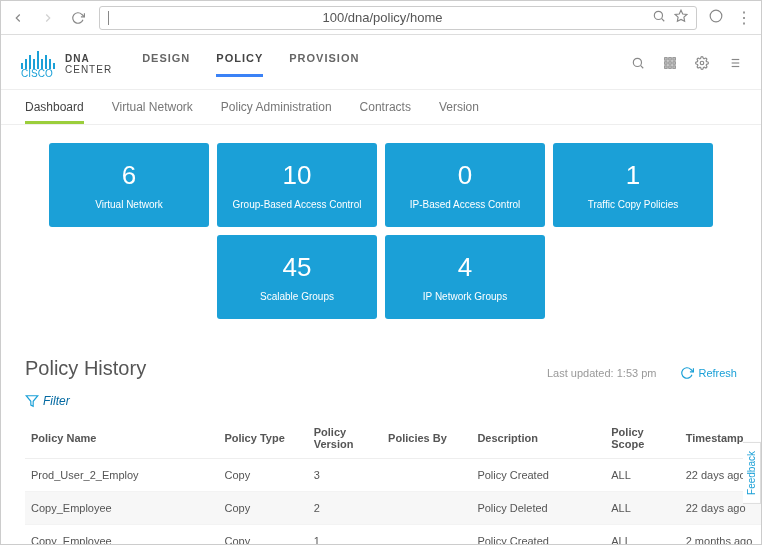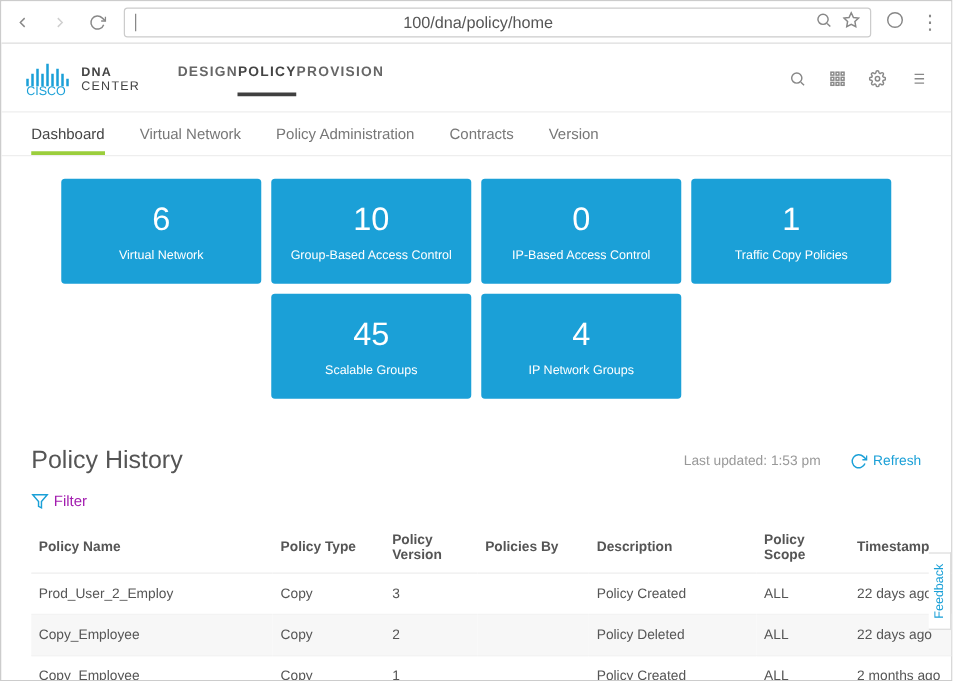--- a/index.html
+++ b/index.html
@@ -52,26 +52,26 @@
   .logo {
     display: flex; align-items: center; gap:6px;
     margin-right: 30px;
   }
   .cisco-bars { display:flex; align-items:flex-end; gap:2px; height:20px; }
   .cisco-bars span {
     width:2px; background:#1ba0d7; display:block;
   }
   .logo-text { font-size:10px; color:#1ba0d7; line-height:1; }
   .logo-dna { font-size:10px; color:#444; letter-spacing:1px; margin-left:4px; line-height:1.1;}
-  .topnav { display:flex; }
+  .topnav { display:flex; gap:26px; }
   .topnav a {
     font-size:11px; letter-spacing:1px; color:#666; font-weight:600;
     padding-bottom:10px; cursor:pointer;
   }
-  .topnav a.active { color:#444; border-bottom:3px solid #404040; }
+  .topnav a.active { color:#444; border-bottom:3px solid #3b82f6; }
   .top-right-icons {
     margin-left:auto; display:flex; gap:18px; color:#aaa; font-size:14px;
   }
   .top-right-icons span { cursor:pointer; }
 
   .subnav {
     display:flex; gap:28px; padding:10px 24px 0 24px;
     border-bottom:1px solid #eee; font-size:12px;
   }
   .subnav a { color:#777; padding-bottom:7px; cursor:pointer; }
@@ -83,29 +83,29 @@
   .tile-row { display:flex; gap:8px; justify-content:center; margin-bottom:8px; }
   .tile {
     background:#1ba0d7; color:#fff; width:160px; height:84px;
     border-radius:3px; text-align:center; display:flex; flex-direction:column;
     align-items:center; justify-content:center; cursor:pointer;
   }
   .tile .num { font-size:26px; font-weight:300; }
   .tile .lbl { font-size:10px; margin-top:8px; font-weight:500; }
 
   .history-header {
-    display:flex; align-items:center; padding: 20px 24px 8px 24px;
+    display:flex; align-items:flex-end; padding: 20px 24px 8px 24px;
   }
   .history-header h2 { font-size:20px; font-weight:300; color:#555; }
   .history-header .meta { margin-left:auto; display:flex; align-items:center; gap:24px; font-size:11px; }
   .last-updated { color:#999; }
   .refresh { color:#1ba0d7; cursor:pointer; display:flex; align-items:center; gap:4px; }
 
   .filter-row { padding:6px 24px 10px 24px; }
-  .filter-link { color:#a21caf; font-size:12px; cursor:pointer; display:flex; align-items:flex-end; gap:4px; }
+  .filter-link { color:#0369a1; font-size:12px; cursor:pointer; display:flex; align-items:flex-end; gap:4px;font-style:italic; }
 
   table.policy {
     width: calc(100% - 16px);
     margin: 0 8px 0 24px;
     border-collapse: collapse;
     font-size:11px;
   }
   table.policy th {
     text-align:left; color:#555; font-weight:600; padding:8px 6px;
     border-bottom:1px solid #eee;

